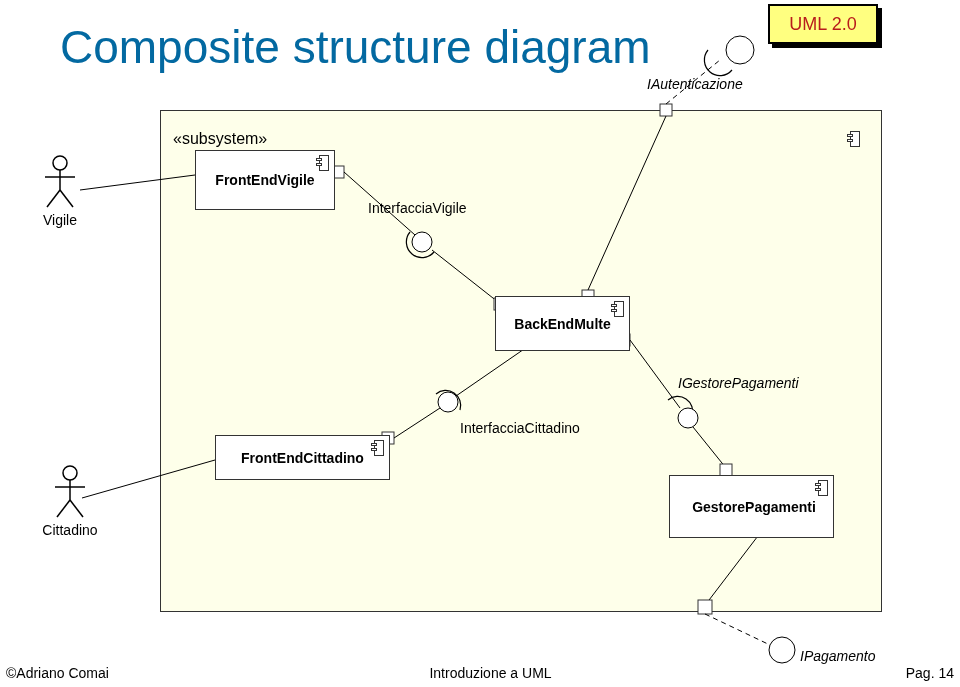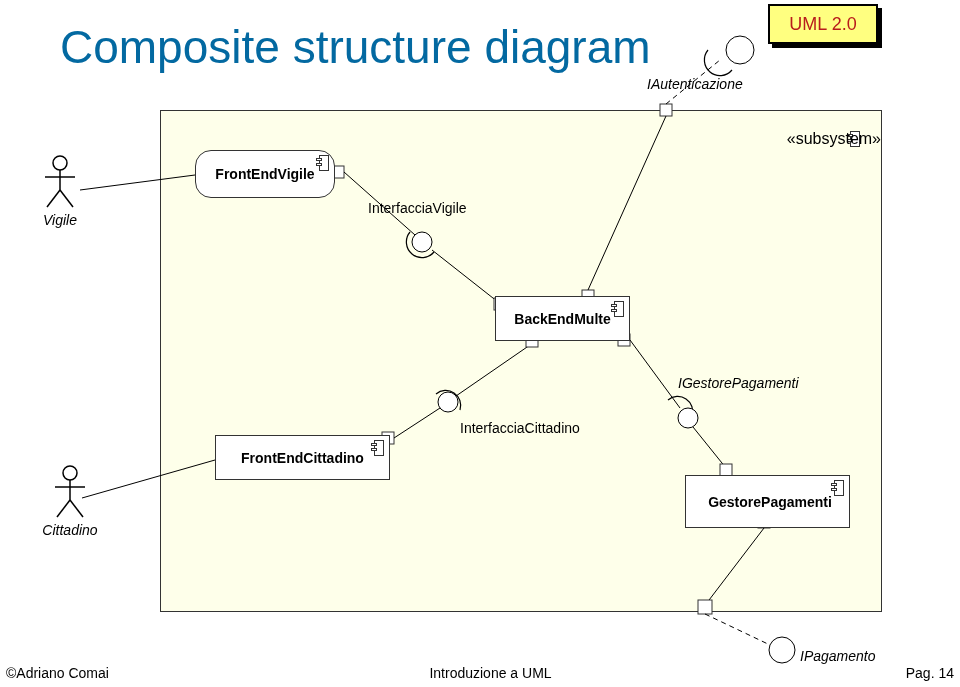--- a/index.html
+++ b/index.html
@@ -55,23 +55,23 @@
     left: 160px;
     top: 110px;
     width: 720px;
     height: 500px;
     background: #FEFFEA;
     border: 1px solid #333;
   }
   .subsystem-title {
     position: absolute;
     top: 18px;
-    left: 0;
+    left: 12px;
     right: 0;
-    text-align: right;
+    text-align: left;
     font-size: 16px;
     line-height: 20px;
     font-weight: bold;
   }
   .subsystem-title .stereo { font-weight: normal; }
   .comp {
     position: absolute;
     background: #fff;
     border: 1px solid #333;
     box-sizing: border-box;
@@ -114,21 +114,20 @@
   }
   .actor {
     position: absolute;
     width: 50px;
     text-align: center;
   }
   .actor svg { display: block; margin: 0 auto; }
   .actor-label {
     font-size: 14px;
     margin-top: 2px;
-    font-style: italic;
   }
   .if-label {
     position: absolute;
     font-size: 14px;
     color: #000;
   }
   .if-label.italic { font-style: italic; }
   .footer-left {
     position: absolute;
     left: 6px;
@@ -202,36 +201,36 @@
   <line x1="693" y1="427" x2="726" y2="468" stroke="#000" stroke-width="1"></line>
   <rect x="720" y="464" width="12" height="12" fill="#fff" stroke="#333"></rect>
 
   <rect x="758" y="516" width="12" height="12" fill="#fff" stroke="#333"></rect>
   <line x1="764" y1="528" x2="706" y2="604" stroke="#000" stroke-width="1"></line>
   <rect x="698" y="600" width="14" height="14" fill="#fff" stroke="#333"></rect>
   <line x1="705" y1="614" x2="770" y2="645" stroke="#000" stroke-width="1" stroke-dasharray="5,4"></line>
   <circle cx="782" cy="650" r="13" fill="#fff" stroke="#000"></circle>
 </svg>
 
-<div class="comp" style="left:195px; top:150px; width:140px; height:48px;border-radius:16px;">
+<div class="comp" style="left:195px; top:150px; width:140px; height:60px;">
   <span>FrontEndVigile</span>
   <div class="comp-glyph"></div>
 </div>
 
-<div class="comp" style="left:495px; top:296px; width:135px; height:45px;">
+<div class="comp" style="left:495px; top:296px; width:135px; height:55px;">
   <span>BackEndMulte</span>
   <div class="comp-glyph"></div>
 </div>
 
 <div class="comp" style="left:215px; top:435px; width:175px; height:45px;">
   <span>FrontEndCittadino</span>
   <div class="comp-glyph"></div>
 </div>
 
-<div class="comp" style="left:685px; top:475px; width:165px; height:53px;padding-left:13px;">
+<div class="comp" style="left:669px; top:475px; width:165px; height:63px;padding-left:13px;">
   <span>GestorePagamenti</span>
   <div class="comp-glyph"></div>
 </div>
 
 <div class="if-label italic" style="left:647px; top:76px;">IAutenticazione</div>
 <div class="if-label" style="left:368px; top:200px;">InterfacciaVigile</div>
 <div class="if-label" style="left:460px; top:420px;">InterfacciaCittadino</div>
 <div class="if-label italic" style="left:678px; top:375px;">IGestorePagamenti</div>
 <div class="if-label italic" style="left:800px; top:648px;">IPagamento</div>
 

